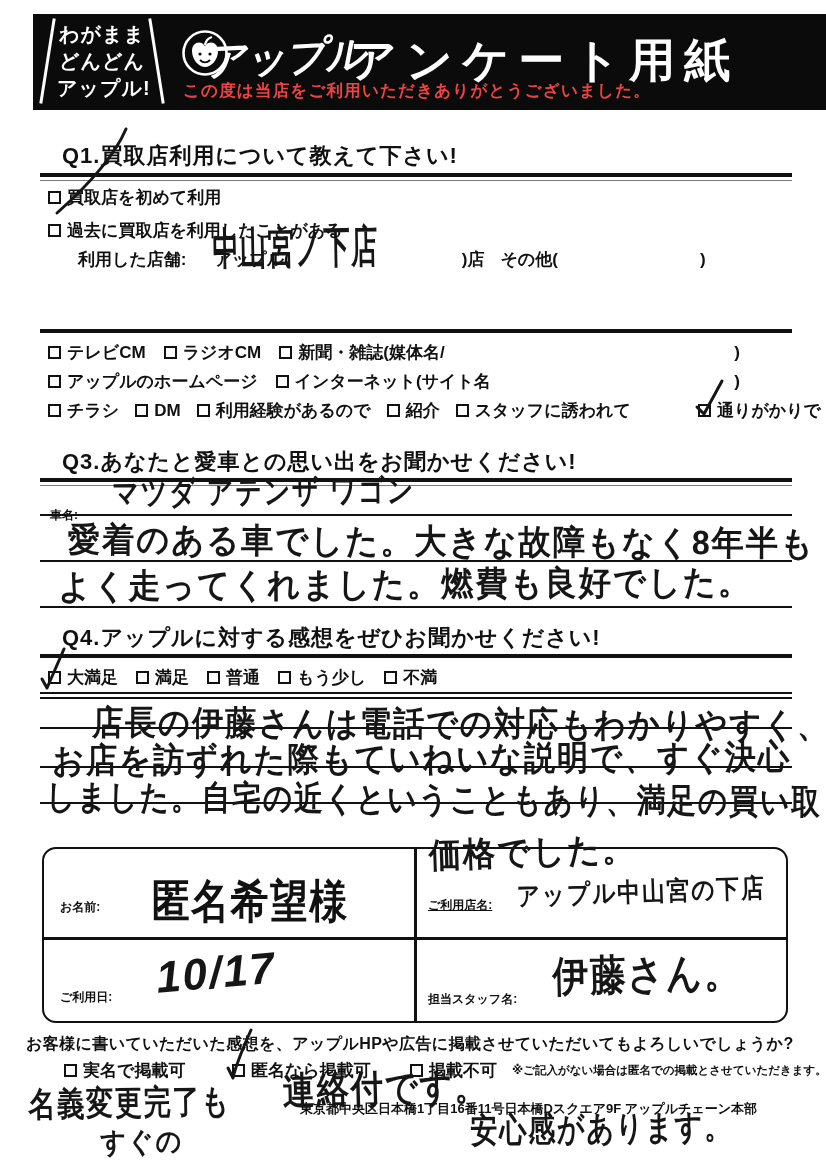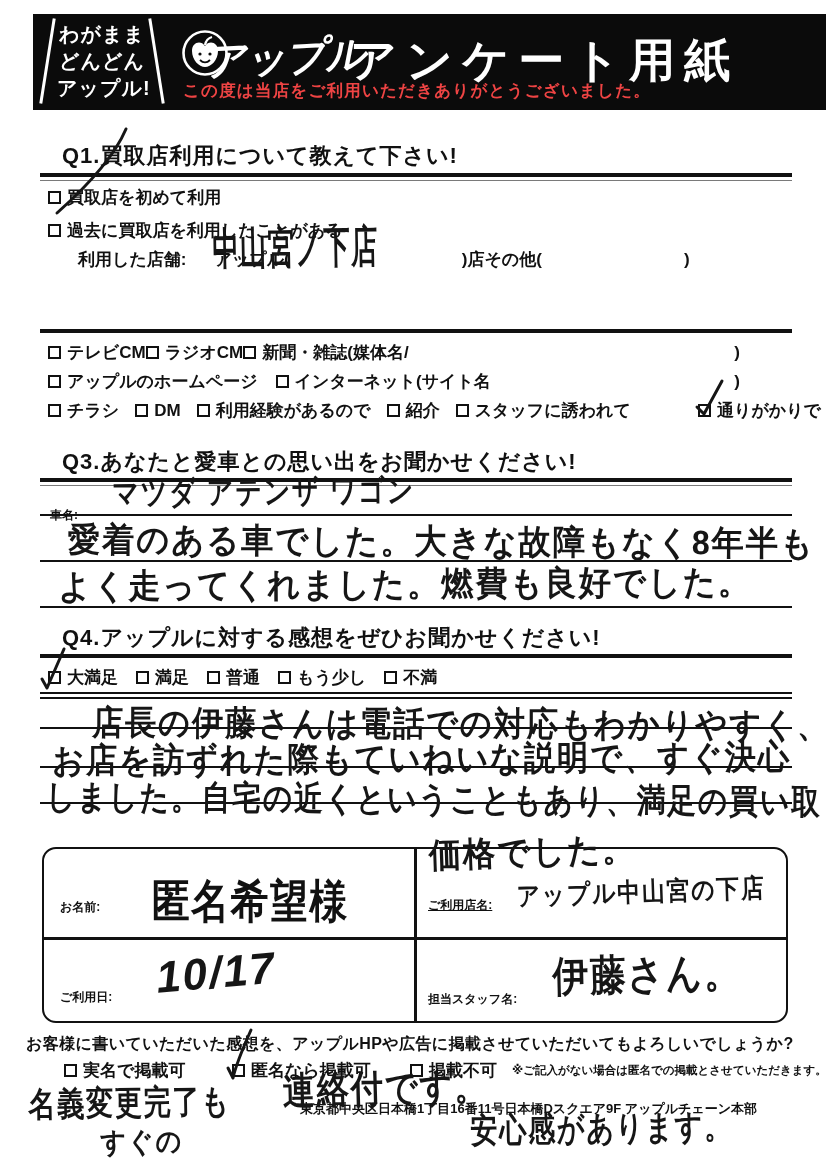--- a/index.html
+++ b/index.html
@@ -87,29 +87,29 @@
   </div>
   <div class="cbrow" style="left:48px;top:219px;">
     <span class="cb"></span>
     <span style="margin-left:6px;">過去に買取店を利用したことがある</span>
   </div>
   <div class="cbrow" style="left:78px;top:248px;font-weight:600;">
     <span>利用した店舗:</span>
     <span style="margin-left:28px;">アップル(</span>
     <span style="display:inline-block;width:172px;"></span>
     <span>)店</span>
-    <span style="">その他(</span>
+    <span style="margin-left:16px;">その他(</span>
     <span style="display:inline-block;width:142px;"></span>
     <span>)</span>
   </div>
   <div class="hw" style="left:212px;top:220px;font-size:44px;transform:rotate(-1deg) scaleX(.6);">中山宮ノ下店</div>
 
   <div class="rule" style="left:40px;top:329px;width:752px;height:4px;"></div>
 
-  <div class="cbrow" style="left:48px;top:341px;width:692px;">
+  <div class="cbrow" style="left:48px;top:341px;width:692px;gap:18px;">
     <span class="opt">
         <span class="cb"></span>
         <span>テレビCM</span>
       </span>
     <span class="opt">
         <span class="cb"></span>
         <span>ラジオCM</span>
       </span>
     <span class="opt">
         <span class="cb"></span>

